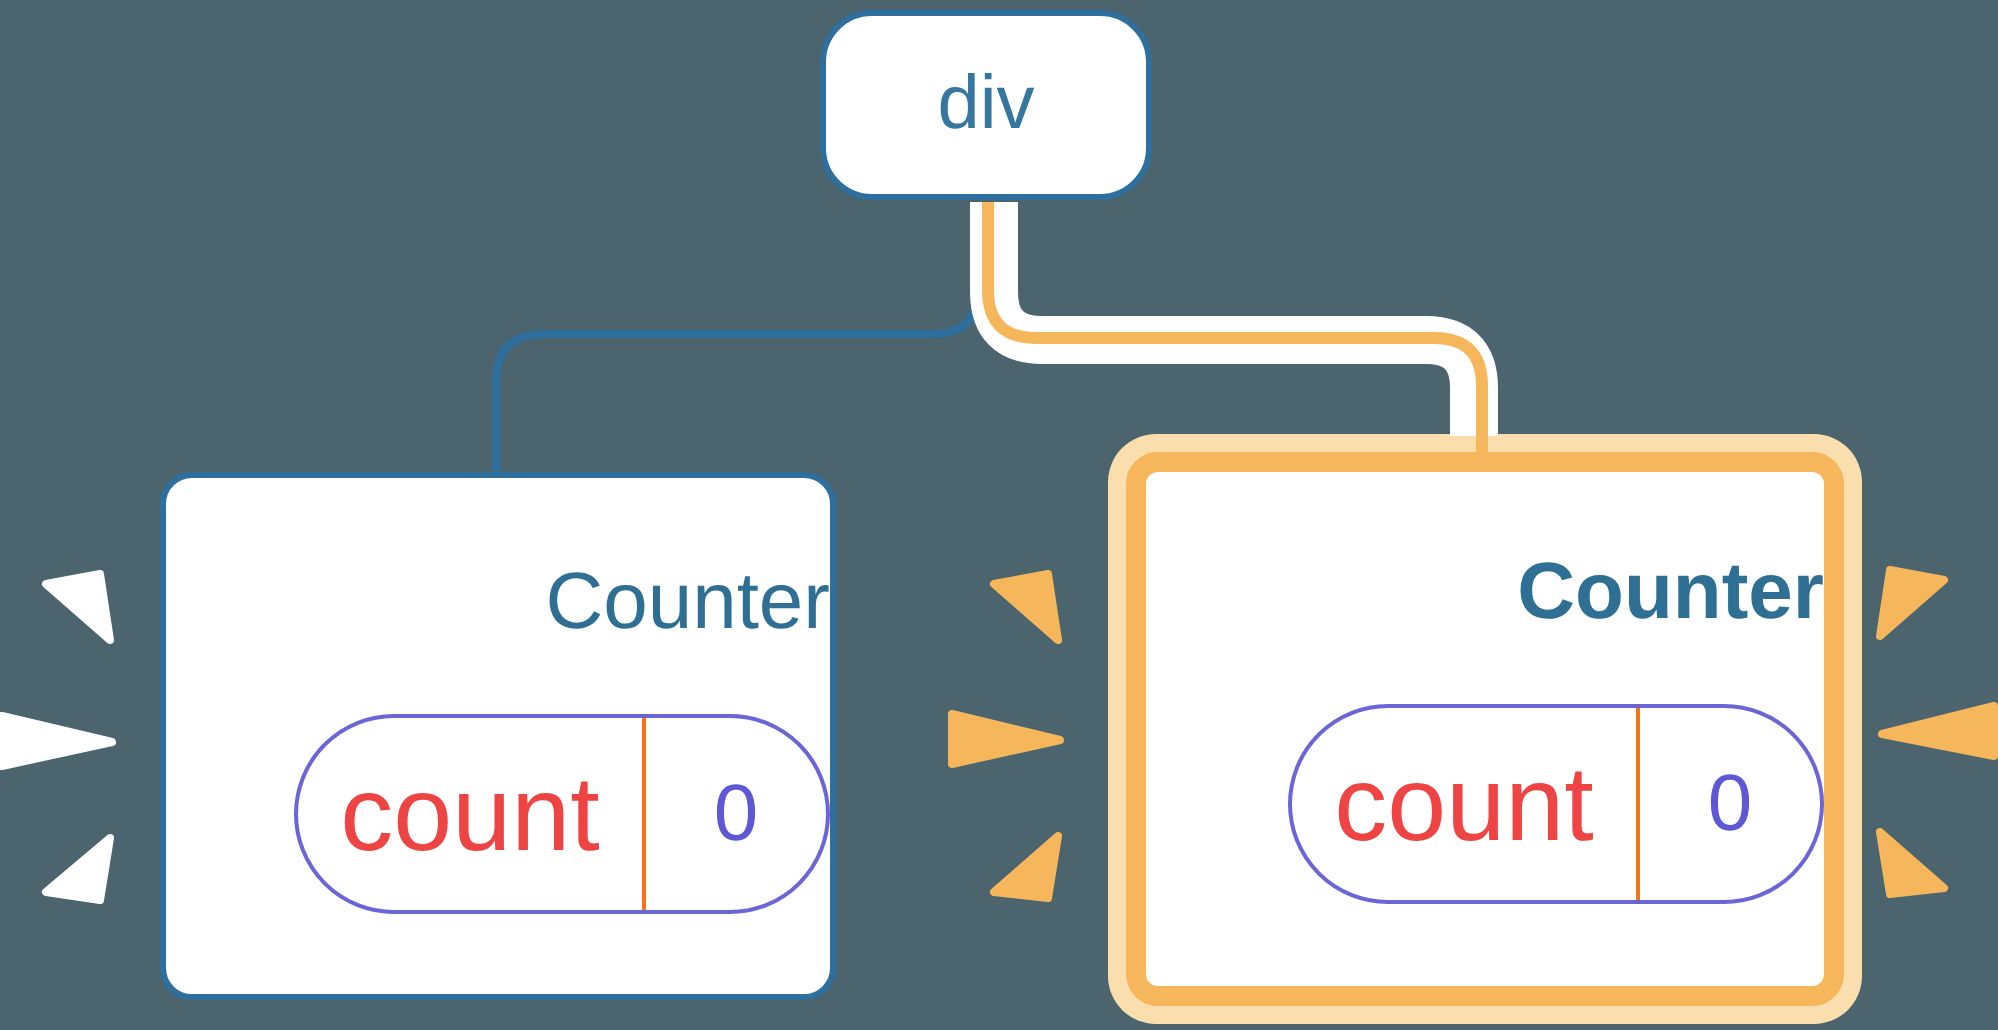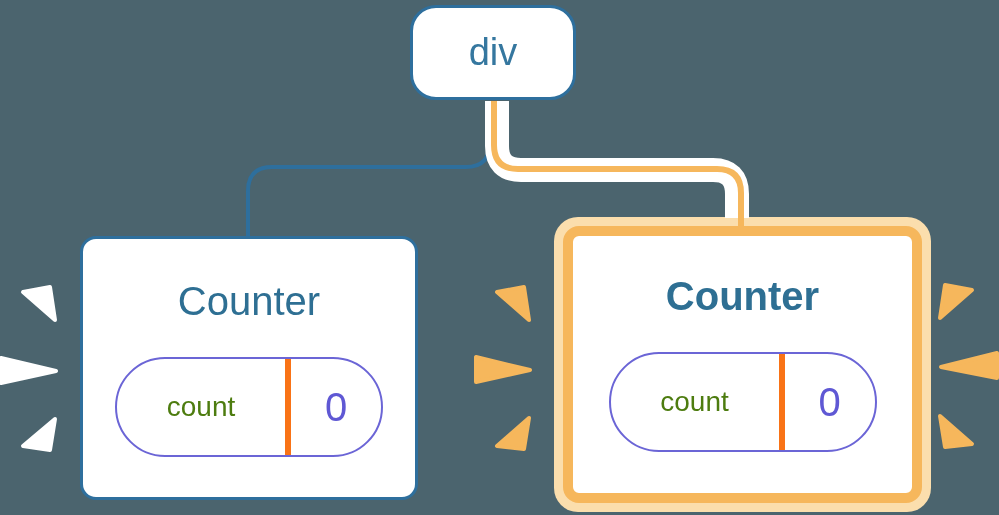--- a/index.html
+++ b/index.html
@@ -32,40 +32,40 @@
     background:#FBDEAD;border-radius:24px;
     padding:9px;box-sizing:border-box;
   }
   .counter-right-inner{
     width:100%;height:100%;box-sizing:border-box;
     border:10px solid #F6B75C;border-radius:16px;
     background:#fff;
   }
   .counter-body{
     width:100%;height:100%;
-    display:flex;flex-direction:column;align-items:center;
+    display:flex;flex-direction:column;align-items:flex-end;
   }
   .counter-title{
     margin-top:42px;
     font-size:40px;color:#2E6F93;font-weight:400;
     line-height:1;
   }
   .counter-right-inner .counter-title{font-weight:700;margin-top:40px;}
   .state-pill{
     margin-top:36px;
     width:268px;height:100px;box-sizing:border-box;
     border:2px solid #6B65D6;border-radius:50px;
     display:flex;align-items:stretch;
     background:#fff;
   }
   .pill-key{
     flex:1;
-    border-right:6px solid #f97316;
+    border-right:2px solid #f97316;
     display:flex;align-items:center;justify-content:center;
-    font-size:28px;color:#4d7c0f;
+    font-size:53px;color:#ef4444;
   }
   .pill-value{
     width:90px;
     display:flex;align-items:center;justify-content:center;
     font-size:40px;color:#5F58D4;
   }
 </style>
 </head>
 <body>
 

